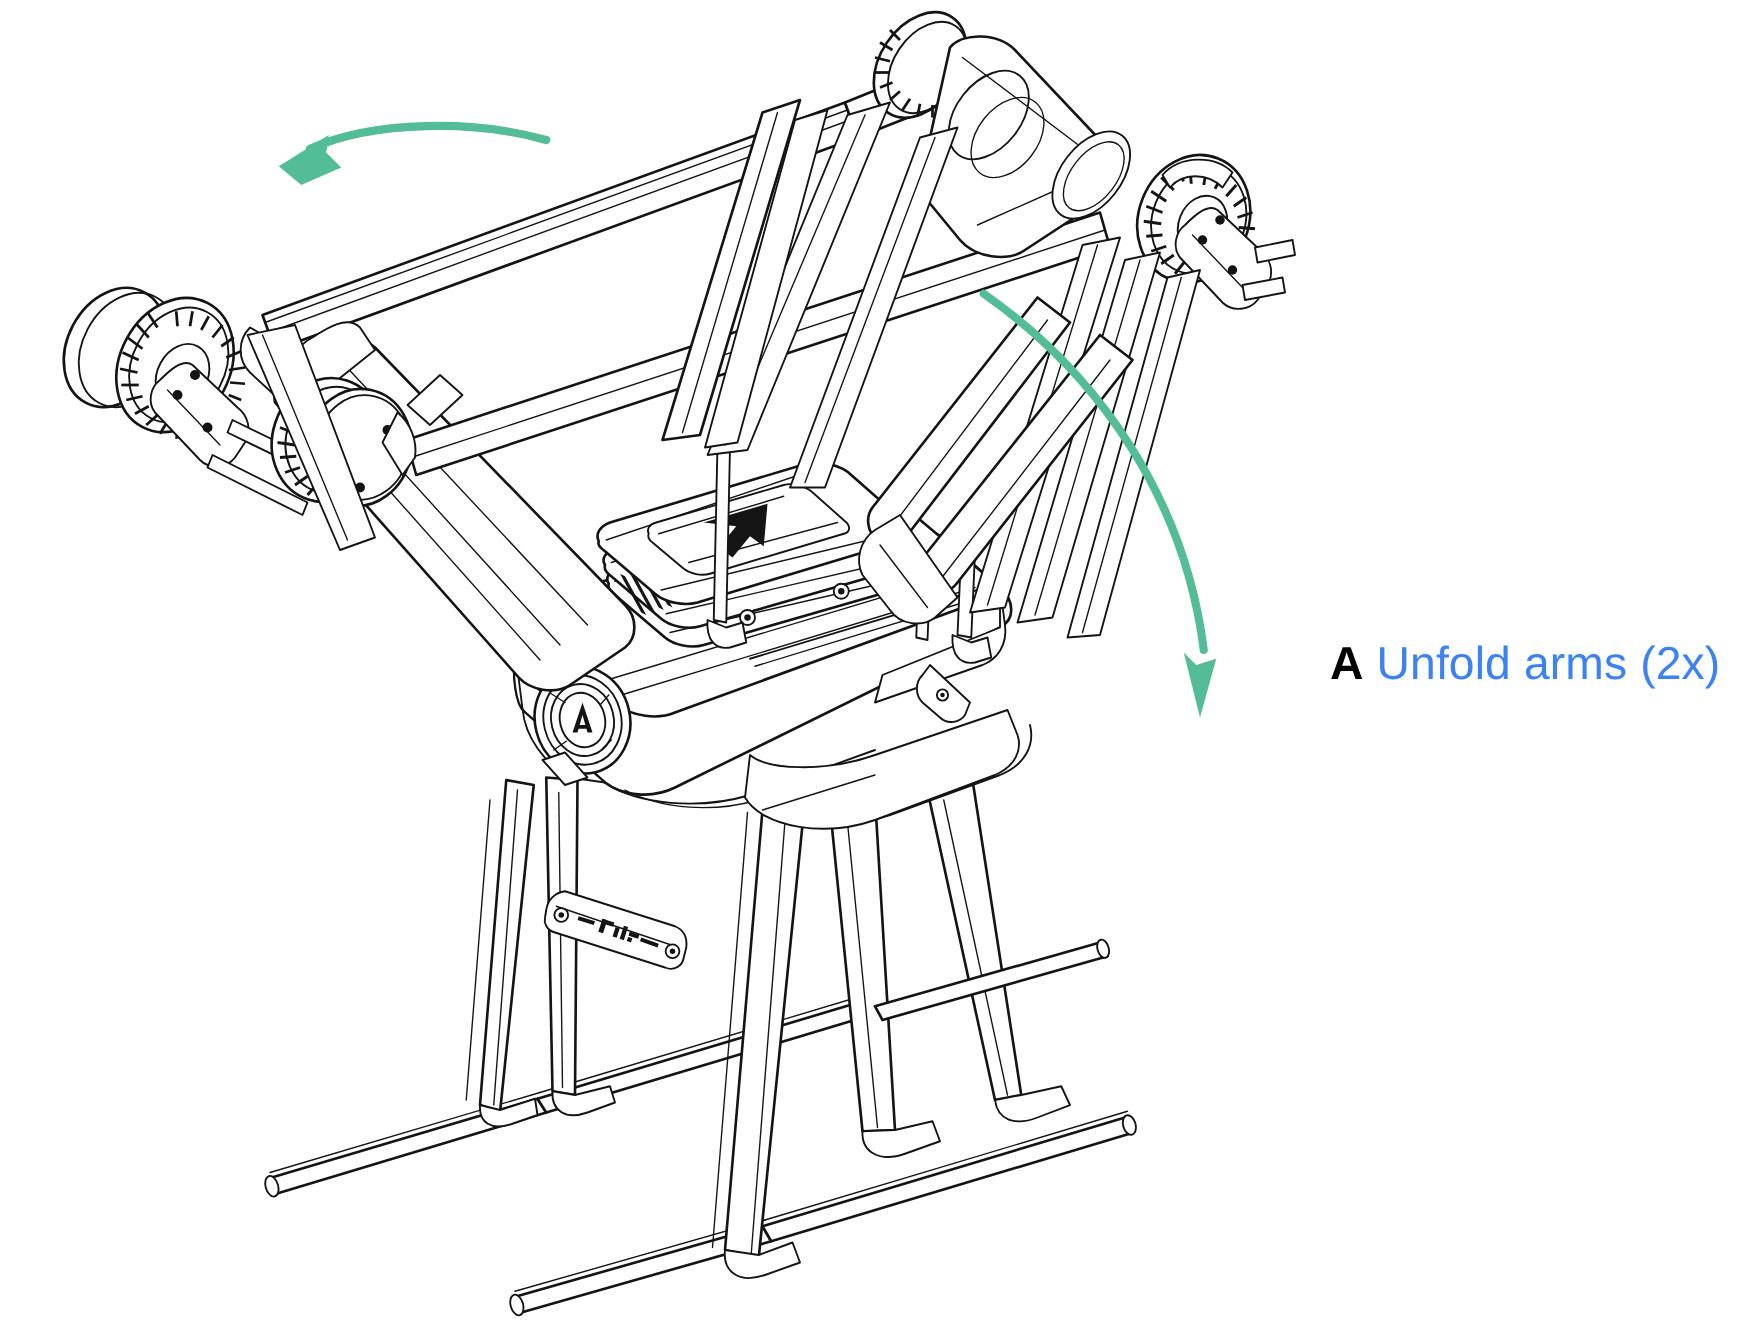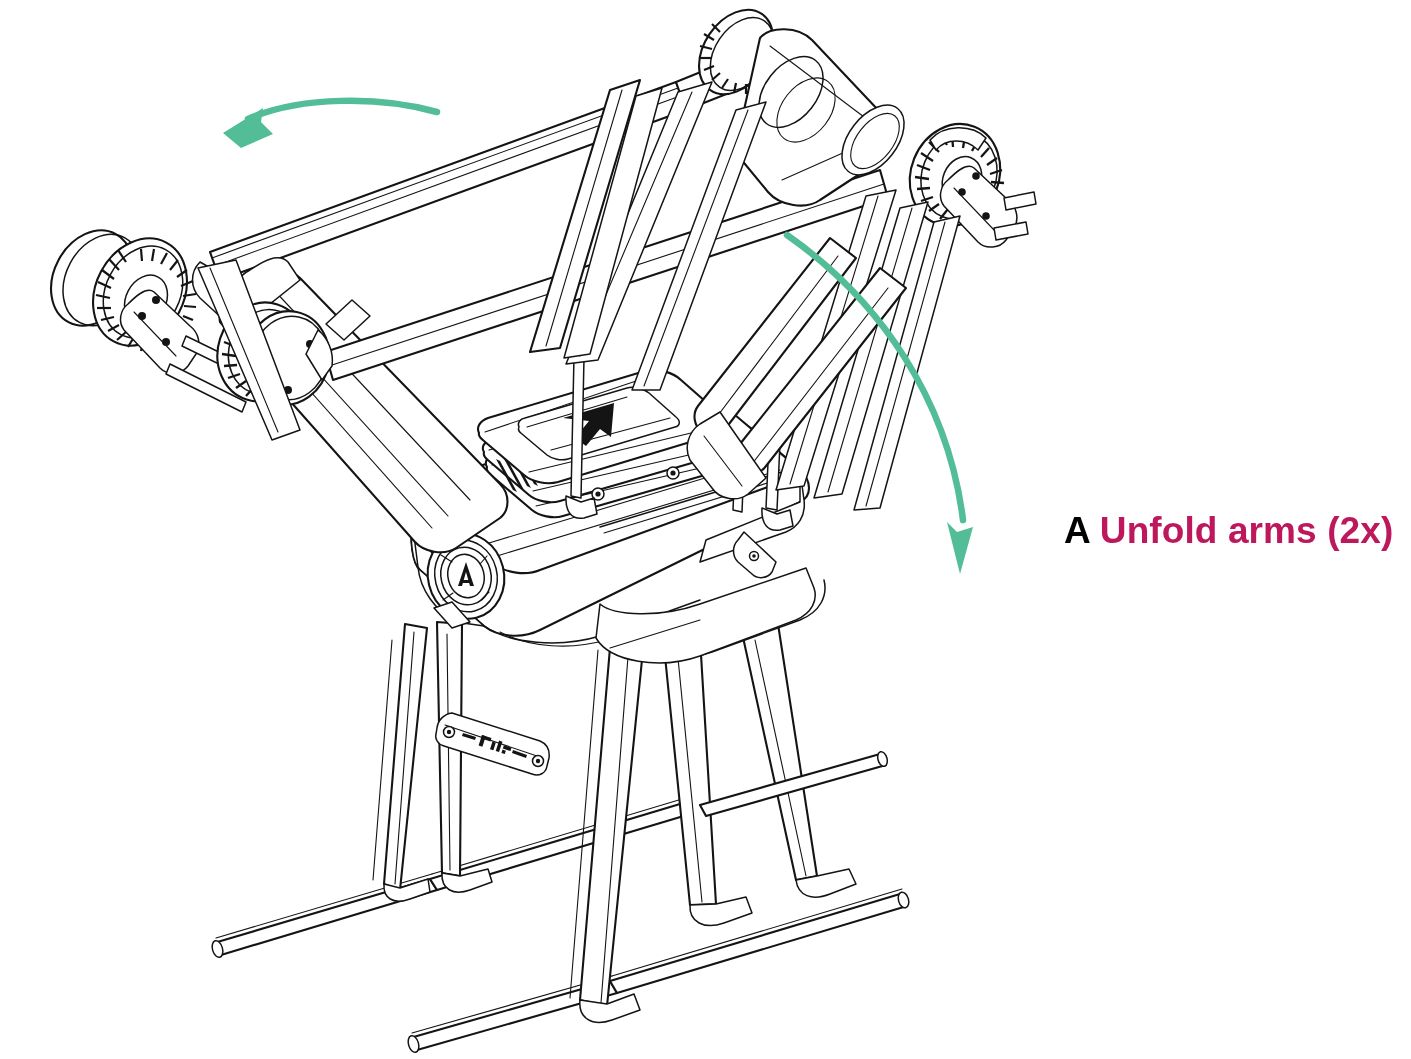--- a/index.html
+++ b/index.html
@@ -36,22 +36,22 @@
     line-height: 1.15;
     color: #111111;
     white-space: nowrap;
     letter-spacing: 0.1px;
   }
   .caption .step-letter {
     font-weight: bold;
     color: #000000;
   }
   .caption .step-text {
-    font-weight: bold;
-    color: #be185d;
+    font-weight: normal;
+    color: #3b82f6;
     text-align: center;
   }
 </style>
 </head>
 <body>
 
 <div id="page">
 
   <svg id="illustration" viewBox="0 0 1411 1059" xmlns="http://www.w3.org/2000/svg">
 

